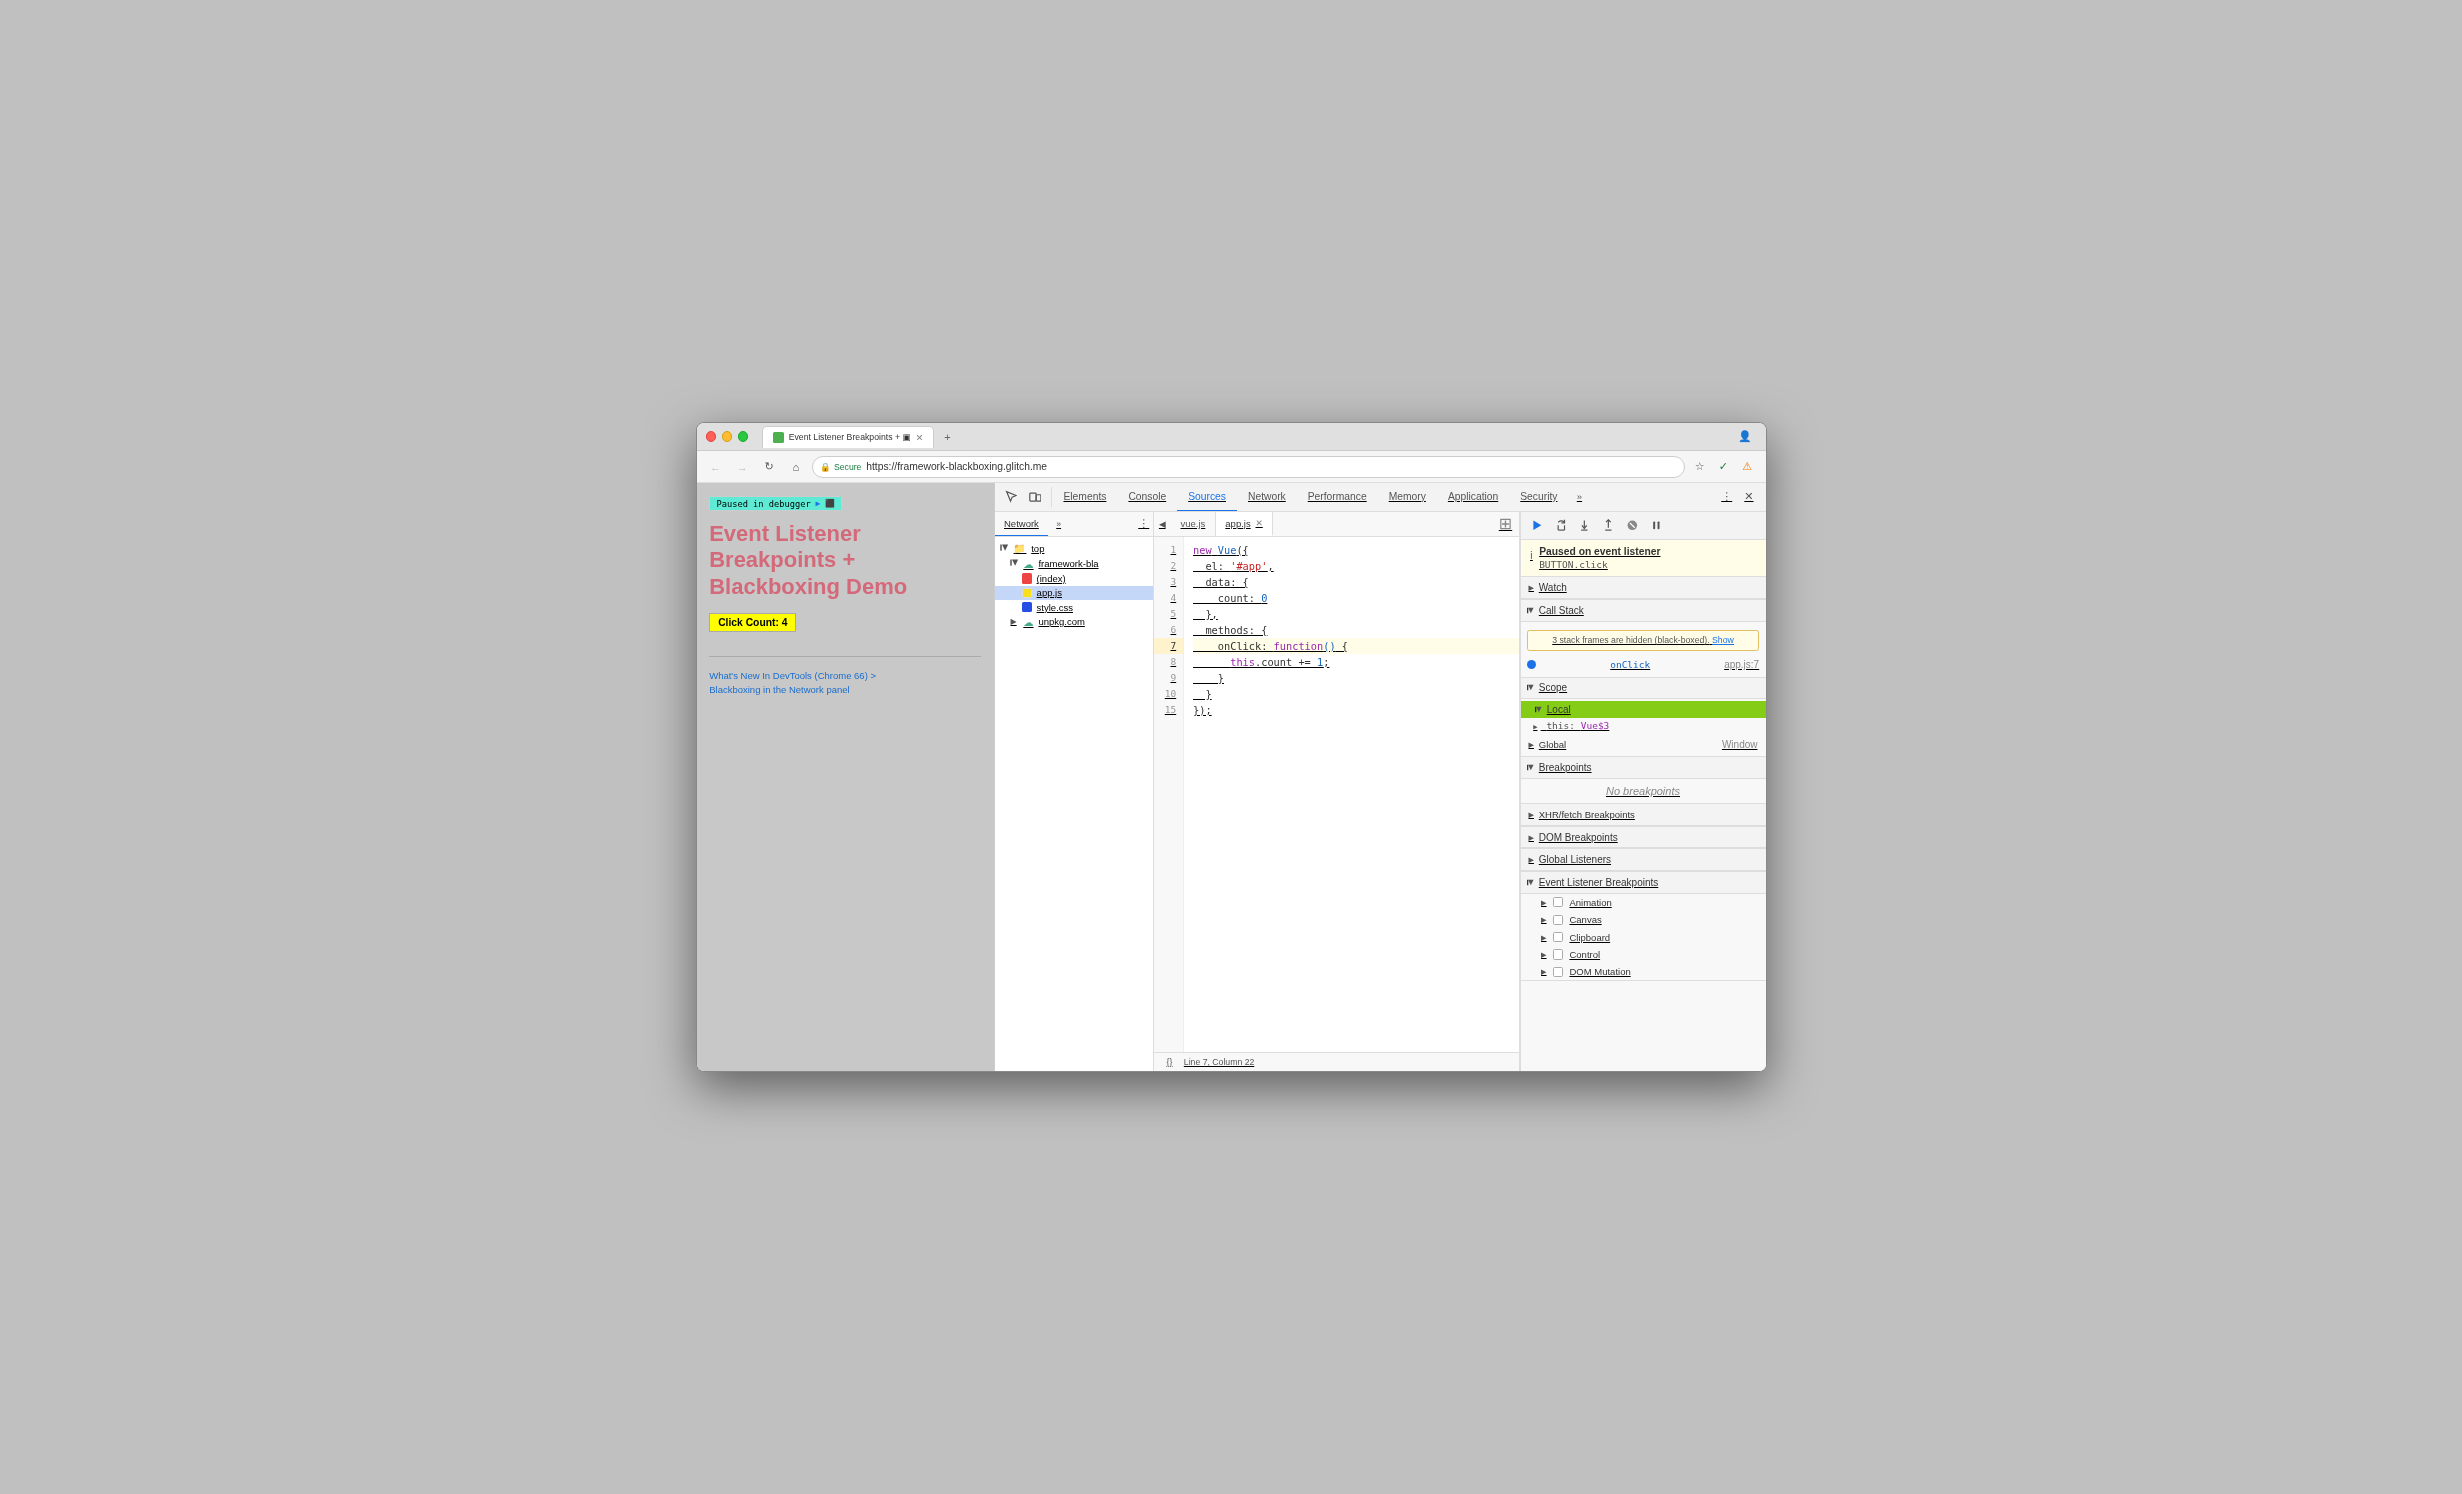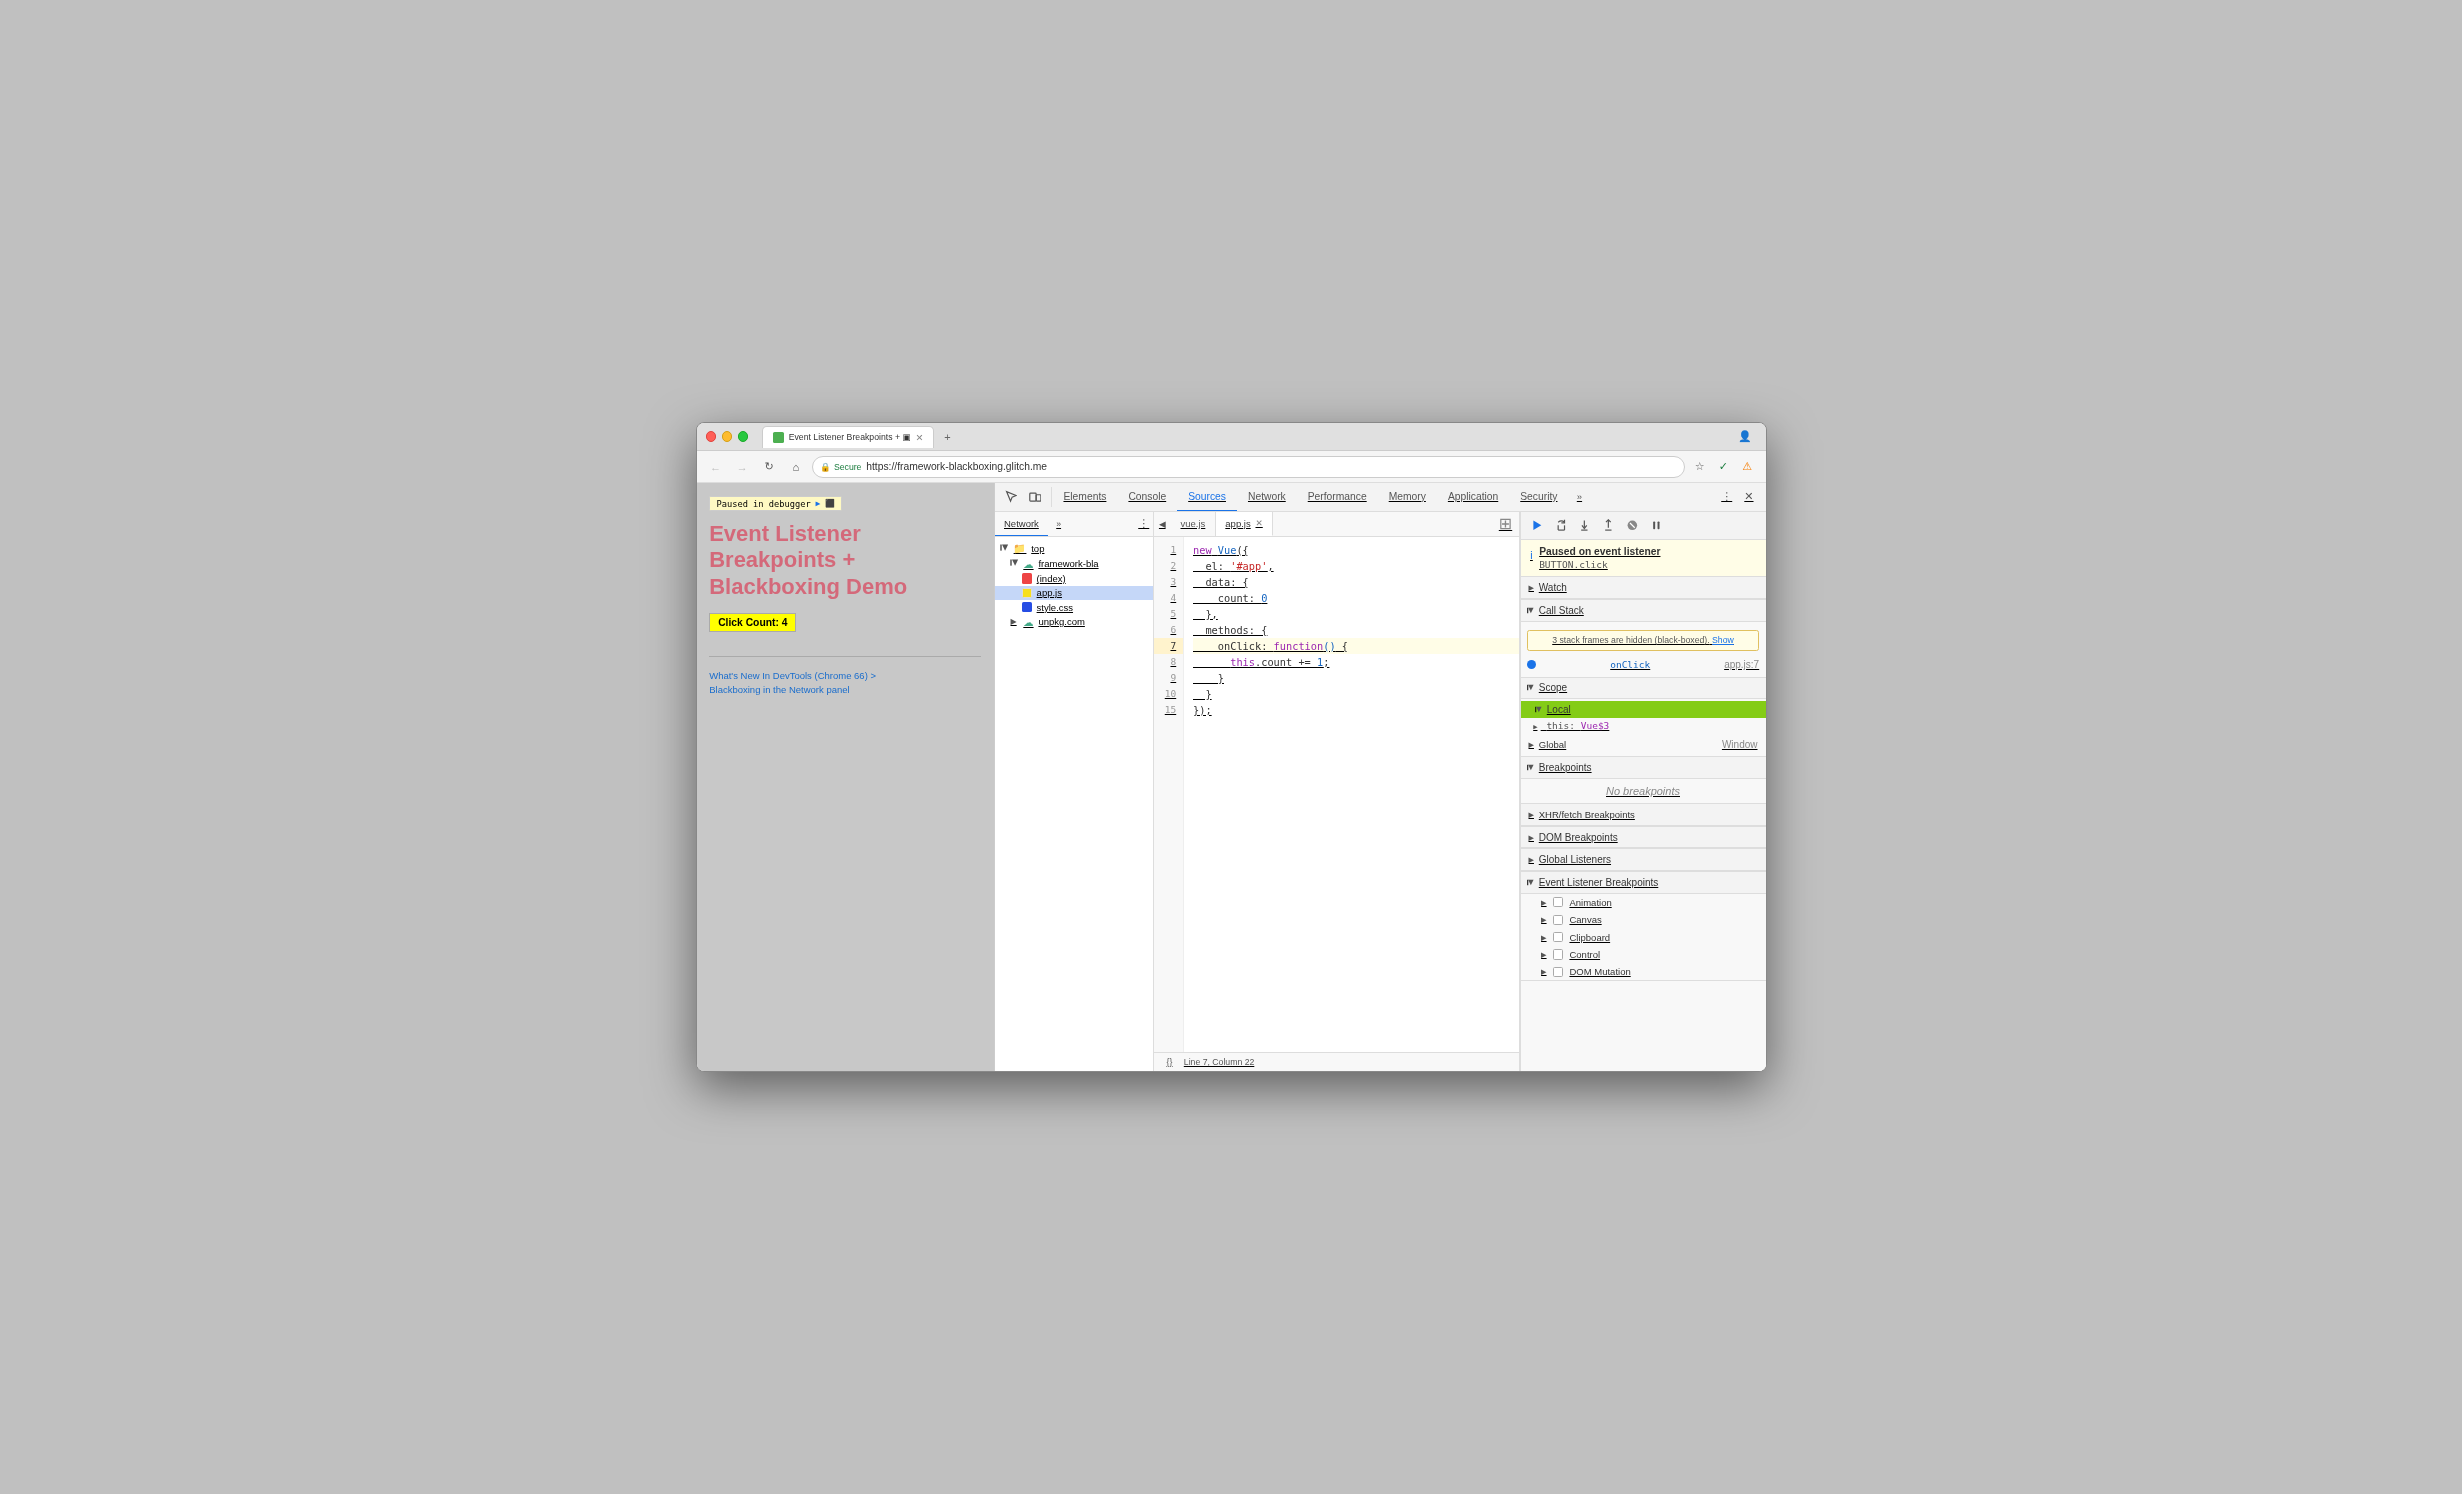--- a/index.html
+++ b/index.html
@@ -30,21 +30,21 @@
     .secure-icon { color: #1a7c3e; font-size: 8.7px; display: flex; align-items: center; gap: 2.4px; }
     .url-text { font-size: 10.3px; color: #333; }
     .addr-actions { display: flex; gap: 3.2px; }
     .addr-btn { width: 20.6px; height: 20.6px; display: flex; align-items: center; justify-content: center; color: #666; cursor: pointer; font-size: 11px; }
     
     
     .main-content { display: flex; flex: 1; overflow: hidden; }
     
     
     .page-content { width: 297px; background: #c8c8c8; padding: 12.7px; flex-shrink: 0; position: relative; overflow: hidden; }
-    .debugger-banner { background: #fef9c3; border: 0.8px solid #ccc; padding: 1.6px 6.3px; display: inline-flex; align-items: center; gap: 4.8px; font-size: 8.7px; font-family: monospace; margin-bottom: 9.5px; border-radius: 1.6px; }
+    .debugger-banner { background: #5eead4; border: 0.8px solid #ccc; padding: 1.6px 6.3px; display: inline-flex; align-items: center; gap: 4.8px; font-size: 8.7px; font-family: monospace; margin-bottom: 9.5px; border-radius: 1.6px; }
     .debugger-banner .play-btn { color: #1a73e8; font-size: 8px; }
     .debugger-banner .record-btn { color: #555; font-size: 8px; }
     .page-title { color: #d4697a; font-size: 22px; font-weight: bold; line-height: 1.2; margin-bottom: 12.7px; }
     .click-count-btn { background: #ffff00; border: 0.8px solid #aaa; padding: 3.2px 8px; font-size: 10.3px; font-weight: bold; cursor: pointer; display: inline-block; margin-bottom: 16px; }
     .page-divider { border: none; border-top: 0.8px solid #aaa; margin: 8px 0 12.7px; }
     .page-links { display: flex; flex-direction: column; gap: 3.2px; }
     .page-link { color: #1a6dcc; font-size: 9.5px; cursor: pointer; text-decoration: none; }
     
     
     .devtools { flex: 1; background: #fff; display: flex; flex-direction: column; border-left: 0.8px solid #ccc; text-decoration: underline; }

